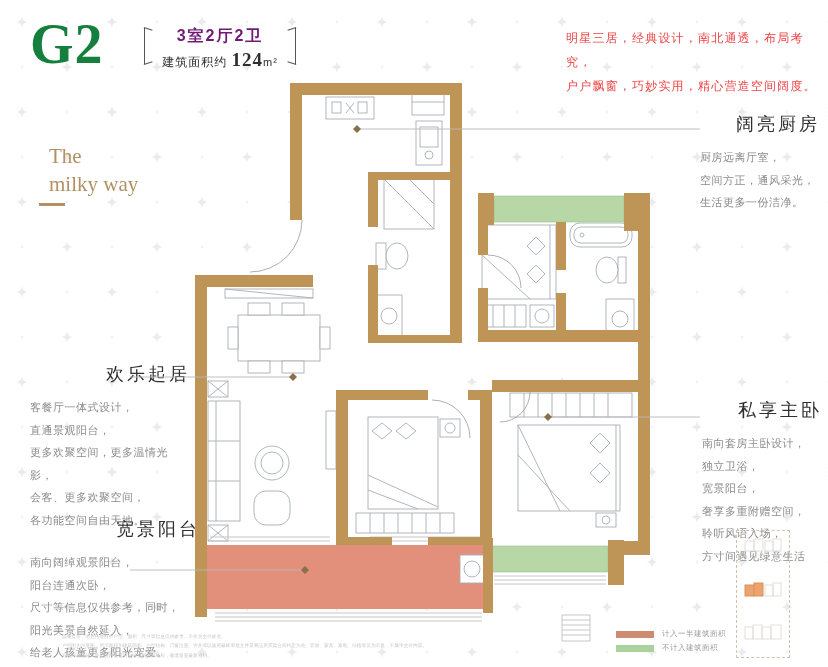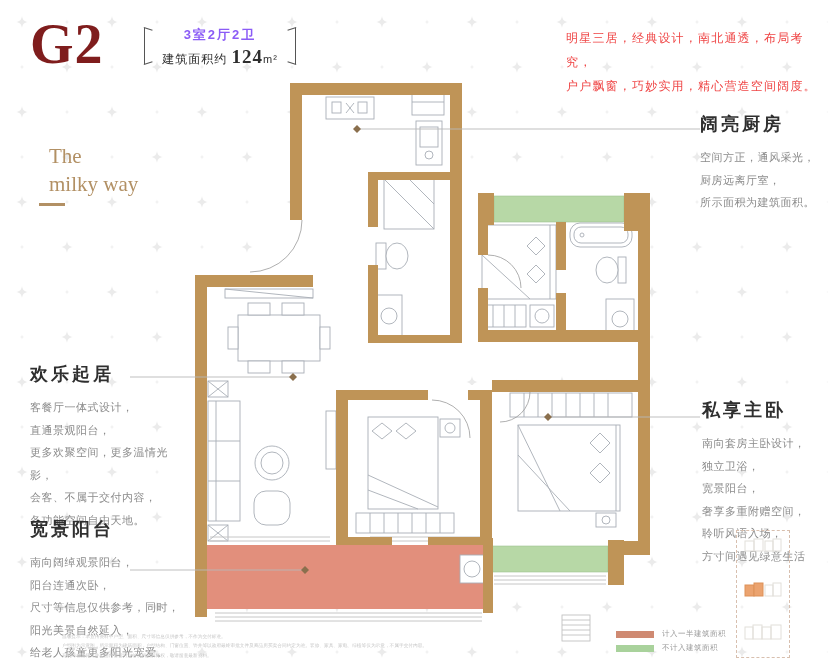--- a/index.html
+++ b/index.html
@@ -2,23 +2,23 @@
 <html><head>
 <meta charset="utf-8">
 <style>
   html,body{margin:0;padding:0;background:#fff;}
   .page{position:relative;width:828px;height:667px;background:#ffffff;overflow:hidden;
         font-family:"Liberation Sans","DejaVu Sans",sans-serif;color:#333;}
   .bgpattern{position:absolute;left:0;top:0;width:828px;height:667px;}
 
   
   .plan-code{position:absolute;left:30px;top:12px;font-family:"Liberation Serif","DejaVu Serif",serif;
-             font-weight:700;font-size:56px;color:#7f1d1d;letter-spacing:1px;}
+             font-weight:700;font-size:56px;color:#15803d;letter-spacing:1px;}
   .spec{position:absolute;left:152px;top:22px;width:136px;height:48px;text-align:center;}
-  .spec .l1{font-size:13px;font-weight:700;color:#8b5cf6;letter-spacing:2px;margin-top:4px;}
+  .spec .l1{font-size:16px;font-weight:700;color:#701a75;letter-spacing:2px;margin-top:4px;}
   .spec .l2{font-size:12px;color:#2e2e2e;letter-spacing:1px;margin-top:2px;}
   .spec .num{font-family:Liberation Serif, serif;font-size:19px;font-weight:700;}
   .spec .unit{font-size:11px;}
   .brk{position:absolute;top:0;height:48px;width:9px;}
   .brk span{position:absolute;left:4px;top:6px;bottom:6px;width:0;border-left:1px solid #555;}
   .brk::before,.brk::after{content:"";position:absolute;left:4px;width:9px;height:1px;background:#555;}
   .brk.l::before{top:5px;transform:rotate(18deg);transform-origin:left top;}
   .brk.l::after{bottom:5px;transform:rotate(-18deg);transform-origin:left bottom;}
   .brk.r{transform:scaleX(-1);}
   .brk.r::before{top:5px;transform:rotate(18deg);transform-origin:left top;}
@@ -27,21 +27,21 @@
 
   .tagline{position:absolute;left:566px;top:26px;width:252px;font-size:12px;color:#ef4444;
            letter-spacing:1.2px;line-height:2.0;}
 
   .brand{position:absolute;left:37px;top:142px;font-family:"Liberation Serif","DejaVu Serif",serif;
          font-size:21px;color:#b29064;line-height:1.35;margin-left:12px;}
   .brand-bar{position:absolute;left:39px;top:203px;width:26px;height:3px;background:#b29064;}
 
   
   .sect{position:absolute;}
-  .sect h3{margin:0 0 10px 0;font-size:18px;font-weight:700;color:#2f2f2f;letter-spacing:3px;}
+  .sect h3{margin:0 0 10px 0;font-size:18px;font-weight:400;color:#2f2f2f;letter-spacing:3px;text-align:right;}
   .sect .body div{font-size:11px;color:#8b8b8b;line-height:2.05;letter-spacing:0.5px;}
   .s-living{left:30px;top:362px;width:160px;}
   .s-balcony{left:30px;top:517px;width:170px;}
   .s-kitchen{left:700px;top:112px;width:120px;}
   .s-master{left:702px;top:398px;width:120px;}
 
   
   .plan{position:absolute;left:130px;top:75px;}
 
   
@@ -98,42 +98,42 @@
     <div>milky way</div>
   </div>
   <div class="brand-bar"></div>
 
   <div class="sect s-living">
     <h3>欢乐起居</h3>
     <div class="body">
       <div>客餐厅一体式设计，</div>
       <div>直通景观阳台，</div>
       <div>更多欢聚空间，更多温情光影，</div>
-      <div>会客、不属于交付内容，</div>
+      <div>会客、更多欢聚空间，</div>
       <div>各功能空间自由天地。</div>
     </div>
   </div>
 
   <div class="sect s-balcony">
     <h3>宽景阳台</h3>
     <div class="body">
       <div>南向阔绰观景阳台，</div>
       <div>阳台连通次卧，</div>
       <div>尺寸等信息仅供参考，同时，</div>
       <div>阳光美景自然延入，</div>
       <div>给老人孩童更多阳光宠爱。</div>
     </div>
   </div>
 
   <div class="sect s-kitchen">
     <h3>阔亮厨房</h3>
     <div class="body">
+      <div>厨房远离厅室，</div>
       <div>空间方正，通风采光，</div>
-      <div>厨房远离厅室，</div>
-      <div>所示面积为建筑面积。</div>
+      <div>生活更多一份洁净。</div>
     </div>
   </div>
 
   <div class="sect s-master">
     <h3>私享主卧</h3>
     <div class="body">
       <div>南向套房主卧设计，</div>
       <div>独立卫浴，</div>
       <div>宽景阳台，</div>
       <div>奢享多重附赠空间，</div>

